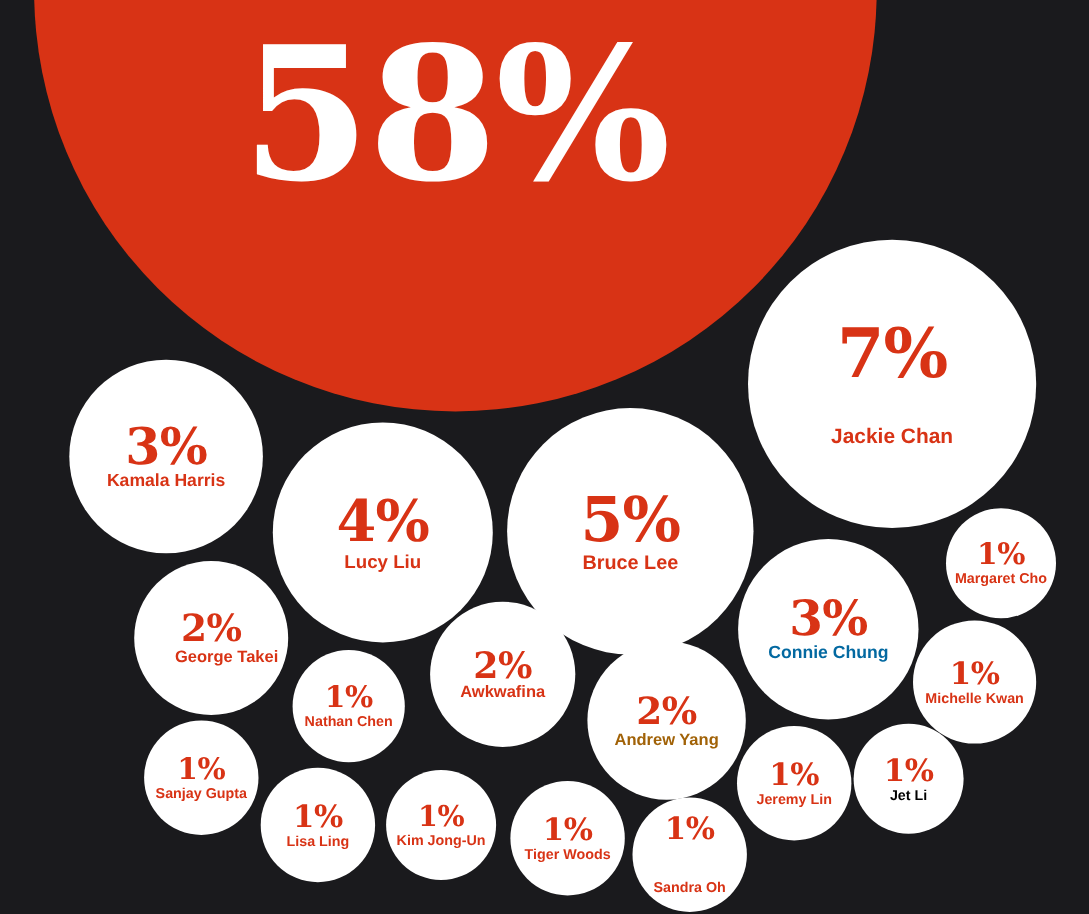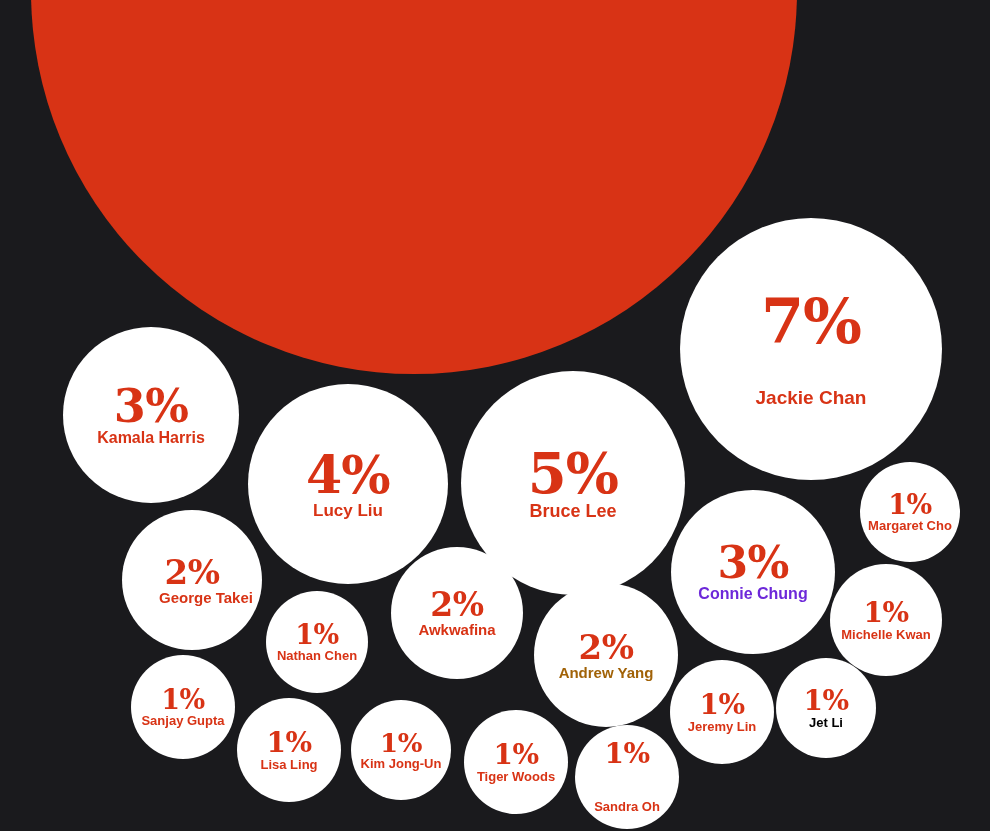--- a/index.html
+++ b/index.html
@@ -73,40 +73,41 @@
     line-height: 1.05;
     white-space: nowrap;
     margin-top: 1px;
   }
 </style>
 </head>
 <body>
 
 <div id="canvas" style="background: rgb(26, 26, 29);">
     <div class="hero-bubble" style="left: 31px; top: -392px; width: 766px; height: 766px; background: rgb(216, 51, 21); padding-top: 419px;">
+      <div class="hero-value" style="font-size: 168px;">58%</div>
     </div>
     <div class="bubble" style="left: 680px; top: 218px; width: 262px; height: 262px; background: rgb(255, 255, 255);">
       <div class="bubble-value" style="font-size: 62px; color: rgb(216, 51, 21);">7%</div>
       <div class="bubble-label" style="font-size: 19px; color: rgb(216, 51, 21); margin-top: 35px;">Jackie Chan</div>
     </div>
     <div class="bubble" style="left: 461px; top: 371px; width: 224px; height: 224px; background: rgb(255, 255, 255);">
       <div class="bubble-value" style="font-size: 56px; color: rgb(216, 51, 21);">5%</div>
       <div class="bubble-label" style="font-size: 18px; color: rgb(216, 51, 21);">Bruce Lee</div>
     </div>
     <div class="bubble" style="left: 248px; top: 384px; width: 200px; height: 200px; background: rgb(255, 255, 255);">
       <div class="bubble-value" style="font-size: 52px; color: rgb(216, 51, 21);">4%</div>
       <div class="bubble-label" style="font-size: 17px; color: rgb(216, 51, 21);">Lucy Liu</div>
     </div>
     <div class="bubble" style="left: 63px; top: 327px; width: 176px; height: 176px; background: rgb(255, 255, 255);">
       <div class="bubble-value" style="font-size: 46px; color: rgb(216, 51, 21);">3%</div>
       <div class="bubble-label" style="font-size: 16px; color: rgb(216, 51, 21);">Kamala Harris</div>
     </div>
     <div class="bubble" style="left: 671px; top: 490px; width: 164px; height: 164px; background: rgb(255, 255, 255);">
       <div class="bubble-value" style="font-size: 44px; color: rgb(216, 51, 21);">3%</div>
-      <div class="bubble-label" style="font-size: 16px; color: #6d28d9;">Connie Chung</div>
+      <div class="bubble-label" style="font-size: 16px; color: #0369a1;">Connie Chung</div>
     </div>
     <div class="bubble" style="left: 122px; top: 510px; width: 140px; height: 140px; background: rgb(255, 255, 255);">
       <div class="bubble-value" style="font-size: 34px; color: rgb(216, 51, 21);">2%</div>
       <div class="bubble-label" style="font-size: 15px; color: rgb(216, 51, 21); margin-left: 28px;">George Takei</div>
     </div>
     <div class="bubble" style="left: 534px; top: 583px; width: 144px; height: 144px; background: rgb(255, 255, 255);">
       <div class="bubble-value" style="font-size: 34px; color: rgb(216, 51, 21);">2%</div>
       <div class="bubble-label" style="font-size: 15px; color: #a16207;">Andrew Yang</div>
     </div>
     <div class="bubble" style="left: 391px; top: 547px; width: 132px; height: 132px; background: rgb(255, 255, 255);">

